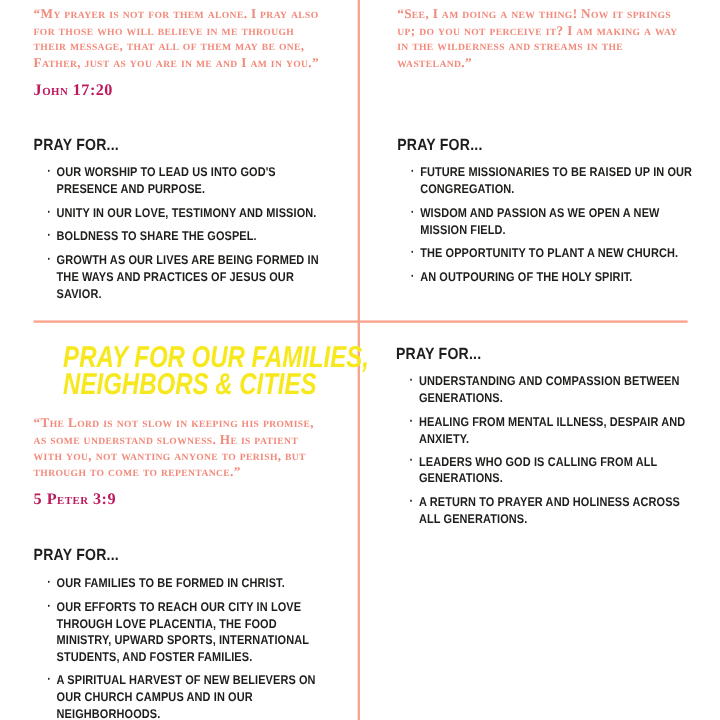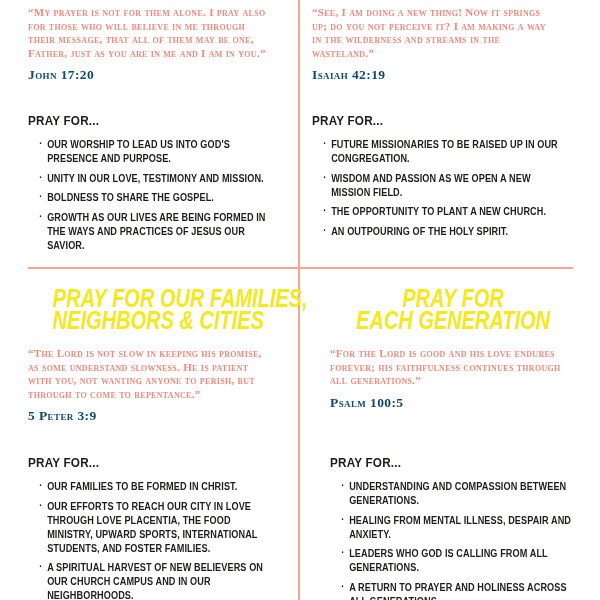--- a/index.html
+++ b/index.html
@@ -33,21 +33,21 @@
     width: 545px;
     height: 2px;
     background: #F8A48F;
   }
   
   .quadrant {
     position: absolute;
     width: 246px;
   }
   .q-tl { left: 28px;  top: 6px; }
-  .q-tr { left: 312px; top: 6px; }
+  .q-tr { left: 331px; top: 6px; }
   .q-bl { left: 28px;  top: 287px; }
   .q-br { left: 330px; top: 287px; }
   .q-top-half .q-top { min-height: 107px; }
   .q-bottom-half .q-top { min-height: 168px; }
 
   
   .heading {
     margin: 0 0 16px 0;
     color: #F6E81C;
     font-family: "Liberation Sans", sans-serif;
@@ -70,21 +70,21 @@
     color: #F28A7B;
     font-family: "Liberation Serif", serif;
     font-variant: small-caps;
     font-weight: 600;
     font-size: 11px;
     line-height: 13.5px;
     letter-spacing: 0.3px;
   }
   .reference {
     margin: 7px 0 0 0;
-    color: #0c4a6e;
+    color: #be185d;
     font-family: "Liberation Serif", serif;
     font-variant: small-caps;
     font-weight: 600;
     font-size: 13.5px;
     line-height: 15px;
     letter-spacing: 0.4px;
   }
 
   
   .pray {
@@ -142,21 +142,20 @@
           <li>UNITY IN OUR LOVE, TESTIMONY AND MISSION.</li>
           <li>BOLDNESS TO SHARE THE GOSPEL.</li>
           <li>GROWTH AS OUR LIVES ARE BEING FORMED IN THE WAYS AND PRACTICES OF JESUS OUR SAVIOR.</li>
         </ul>
     </div>
   </section>
 
   <section class="quadrant q-tr q-top-half">
     <div class="q-top">
       <p class="quote">“See, I am doing a new thing! Now it springs up; do you not perceive it? I am making a way in the wilderness and streams in the wasteland.”</p>
-      <p class="reference">Isaiah 42:19</p>
     </div>
     <div class="pray">
       <h3 class="pray-label">PRAY FOR...</h3>
       <ul class="pray-list">
           <li>FUTURE MISSIONARIES TO BE RAISED UP IN OUR CONGREGATION.</li>
           <li>WISDOM AND PASSION AS WE OPEN A NEW MISSION FIELD.</li>
           <li>THE OPPORTUNITY TO PLANT A NEW CHURCH.</li>
           <li>AN OUTPOURING OF THE HOLY SPIRIT.</li>
         </ul>
     </div>
@@ -175,28 +174,20 @@
       <h3 class="pray-label">PRAY FOR...</h3>
       <ul class="pray-list">
           <li>OUR FAMILIES TO BE FORMED IN CHRIST.</li>
           <li>OUR EFFORTS TO REACH OUR CITY IN LOVE THROUGH LOVE PLACENTIA, THE FOOD MINISTRY, UPWARD SPORTS, INTERNATIONAL STUDENTS, AND FOSTER FAMILIES.</li>
           <li>A SPIRITUAL HARVEST OF NEW BELIEVERS ON OUR CHURCH CAMPUS AND IN OUR NEIGHBORHOODS.</li>
         </ul>
     </div>
   </section>
 
   <section class="quadrant q-br q-bottom-half">
-    <div class="q-top">
-      <h2 class="heading">
-        <span class="h-line">PRAY FOR</span>
-        <span class="h-line">EACH GENERATION</span>
-      </h2>
-      <p class="quote">“For the Lord is good and his love endures forever; his faithfulness continues through all generations.”</p>
-      <p class="reference">Psalm 100:5</p>
-    </div>
     <div class="pray">
       <h3 class="pray-label">PRAY FOR...</h3>
       <ul class="pray-list">
           <li>UNDERSTANDING AND COMPASSION BETWEEN GENERATIONS.</li>
           <li>HEALING FROM MENTAL ILLNESS, DESPAIR AND ANXIETY.</li>
           <li>LEADERS WHO GOD IS CALLING FROM ALL GENERATIONS.</li>
           <li>A RETURN TO PRAYER AND HOLINESS ACROSS ALL GENERATIONS.</li>
         </ul>
     </div>
   </section>

